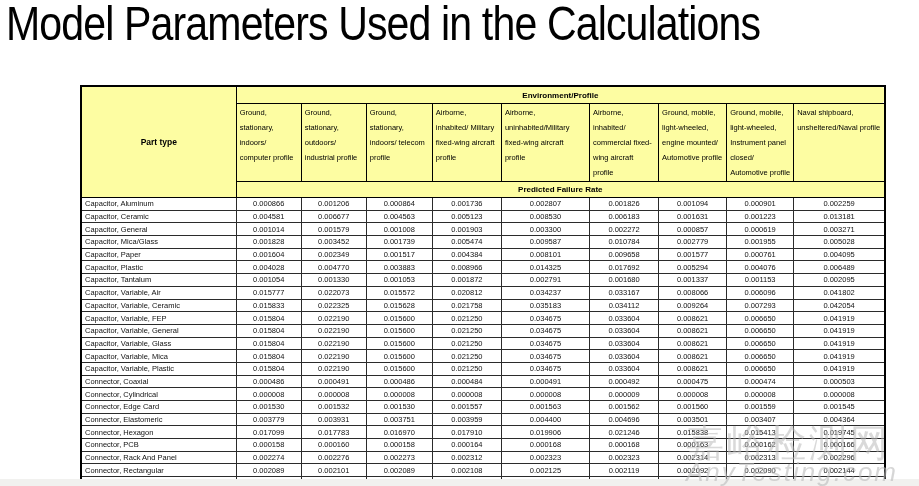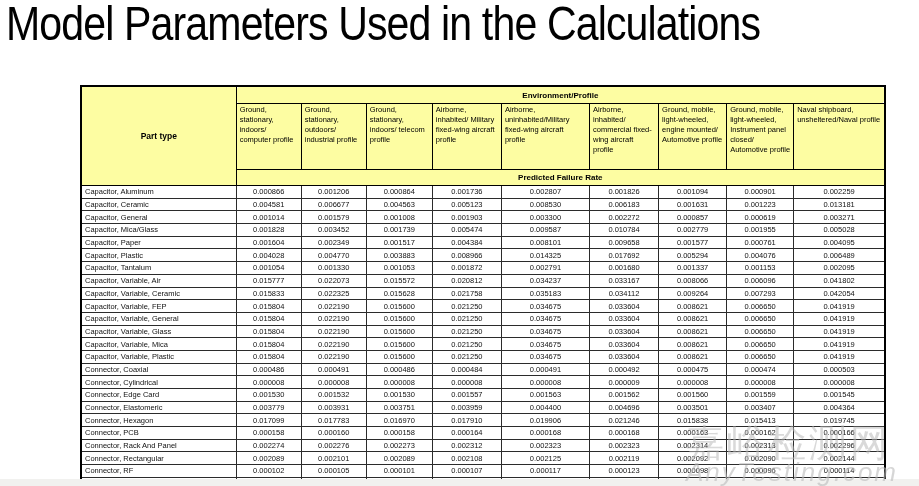--- a/index.html
+++ b/index.html
@@ -50,21 +50,21 @@
     font-size: 8px;
     font-weight: bold;
     height: 14px;
     border-radius: 6px;
   }
   .profile-th {
     text-align: left;
     vertical-align: top;
     font-weight: normal;
     font-size: 7.5px;
-    line-height: 10px;
+    line-height: 15px;
     height: 63px;
   }
   .rate-th {
     text-align: center;
     vertical-align: middle;
     font-size: 8px;
     font-weight: bold;
     height: 13px;
   }
   .param-table tbody td {

